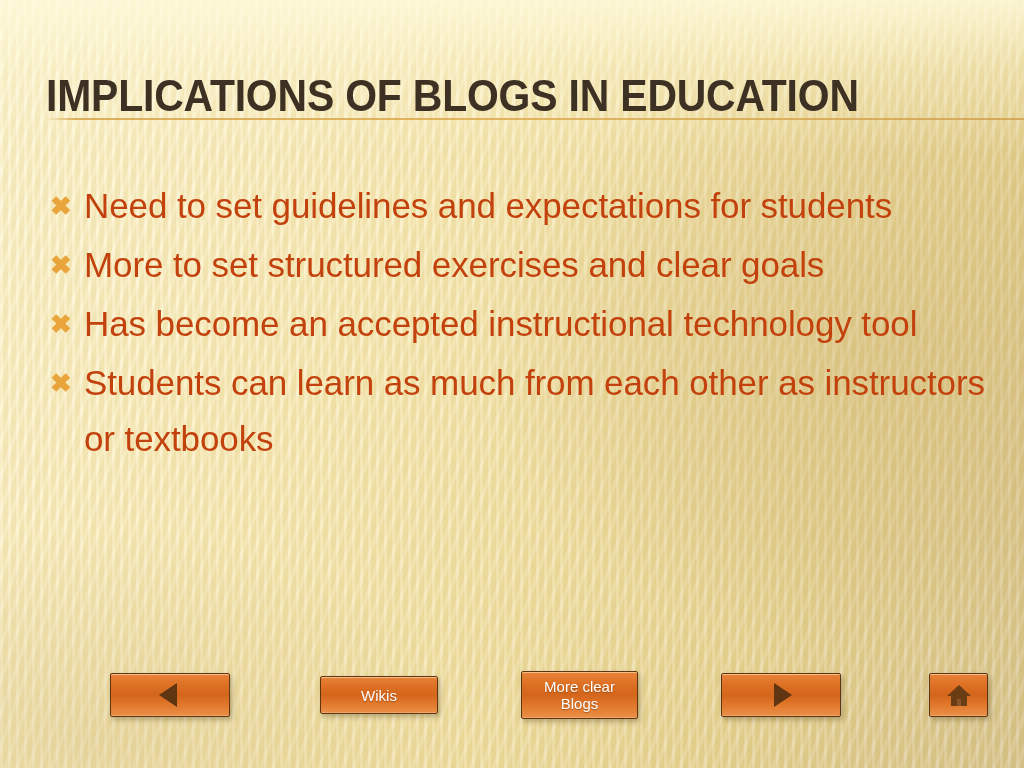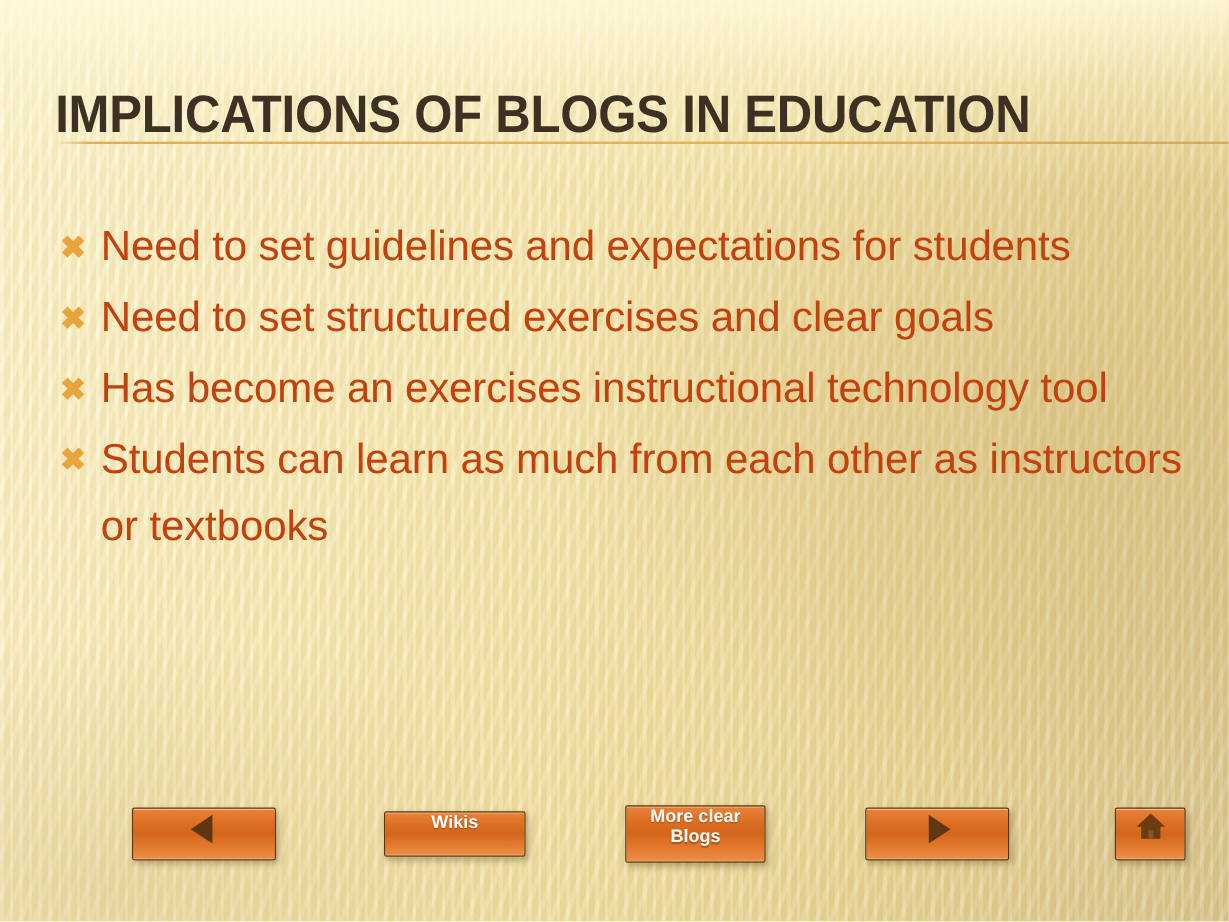--- a/index.html
+++ b/index.html
@@ -163,24 +163,23 @@
         #e8833a 0%,
         #dd6f22 28%,
         #d4661c 50%,
         #e0772b 72%,
         #ea9048 100%);
     box-shadow:
       inset 0 1px 0 rgba(255,208,160,0.75),
       inset 0 -1px 0 rgba(255,190,140,0.45),
       2px 3px 5px rgba(90,70,30,0.35);
     display: flex;
-    align-items: flex-start;
+    align-items: center;
     justify-content: center;
     cursor: pointer;
-    font-weight: bold;
   }
 
   .nav-btn .lbl {
     color: #ffffff;
     font-size: 15px;
     line-height: 17px;
     text-align: center;
     text-shadow: 0 1px 1px rgba(110,55,10,0.55);
     white-space: pre-line;
   }
@@ -215,26 +214,26 @@
 
   <div class="body-list">
 
     <div class="bullet-row">
       <span class="bullet-mark">✖</span>
       <span class="bullet-text">Need to set guidelines and expectations for students</span>
     </div>
 
     <div class="bullet-row">
       <span class="bullet-mark">✖</span>
-      <span class="bullet-text">Need to set structured exercises and clear goals</span>
-    </div>
-
-    <div class="bullet-row">
-      <span class="bullet-mark">✖</span>
-      <span class="bullet-text">Has become an exercises instructional technology tool</span>
+      <span class="bullet-text">More to set structured exercises and clear goals</span>
+    </div>
+
+    <div class="bullet-row">
+      <span class="bullet-mark">✖</span>
+      <span class="bullet-text">Has become an accepted instructional technology tool</span>
     </div>
 
     <div class="bullet-row">
       <span class="bullet-mark">✖</span>
       <span class="bullet-text">Students can learn as much from each other as instructors or textbooks</span>
     </div>
 
   </div>
 
   <div class="navbar">

